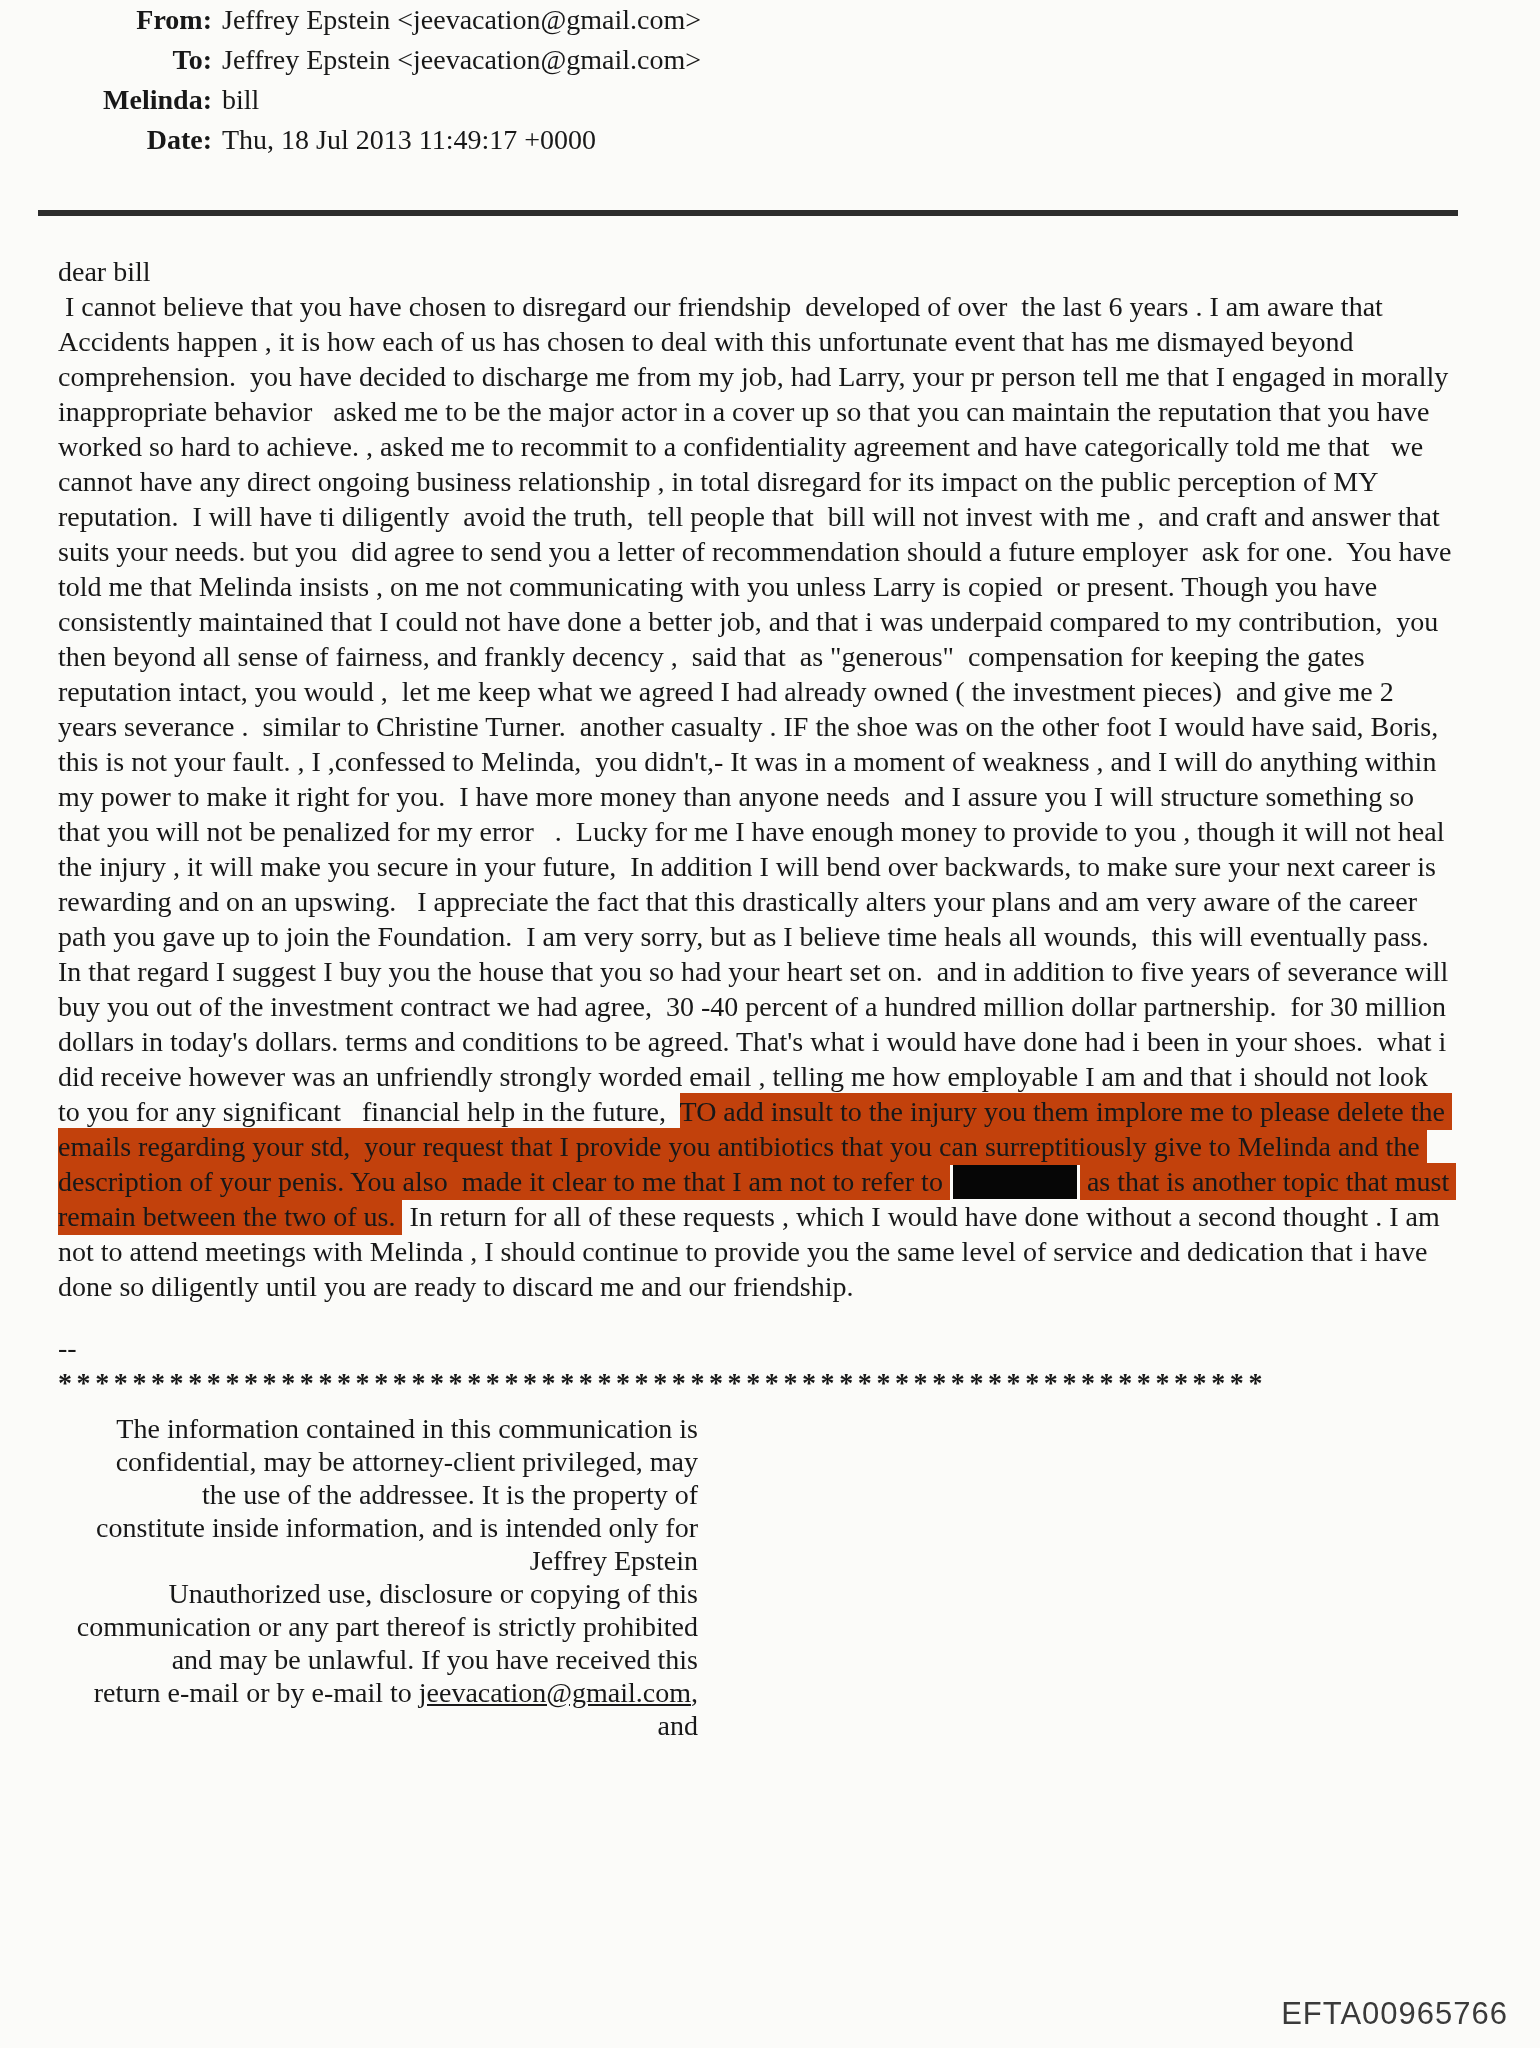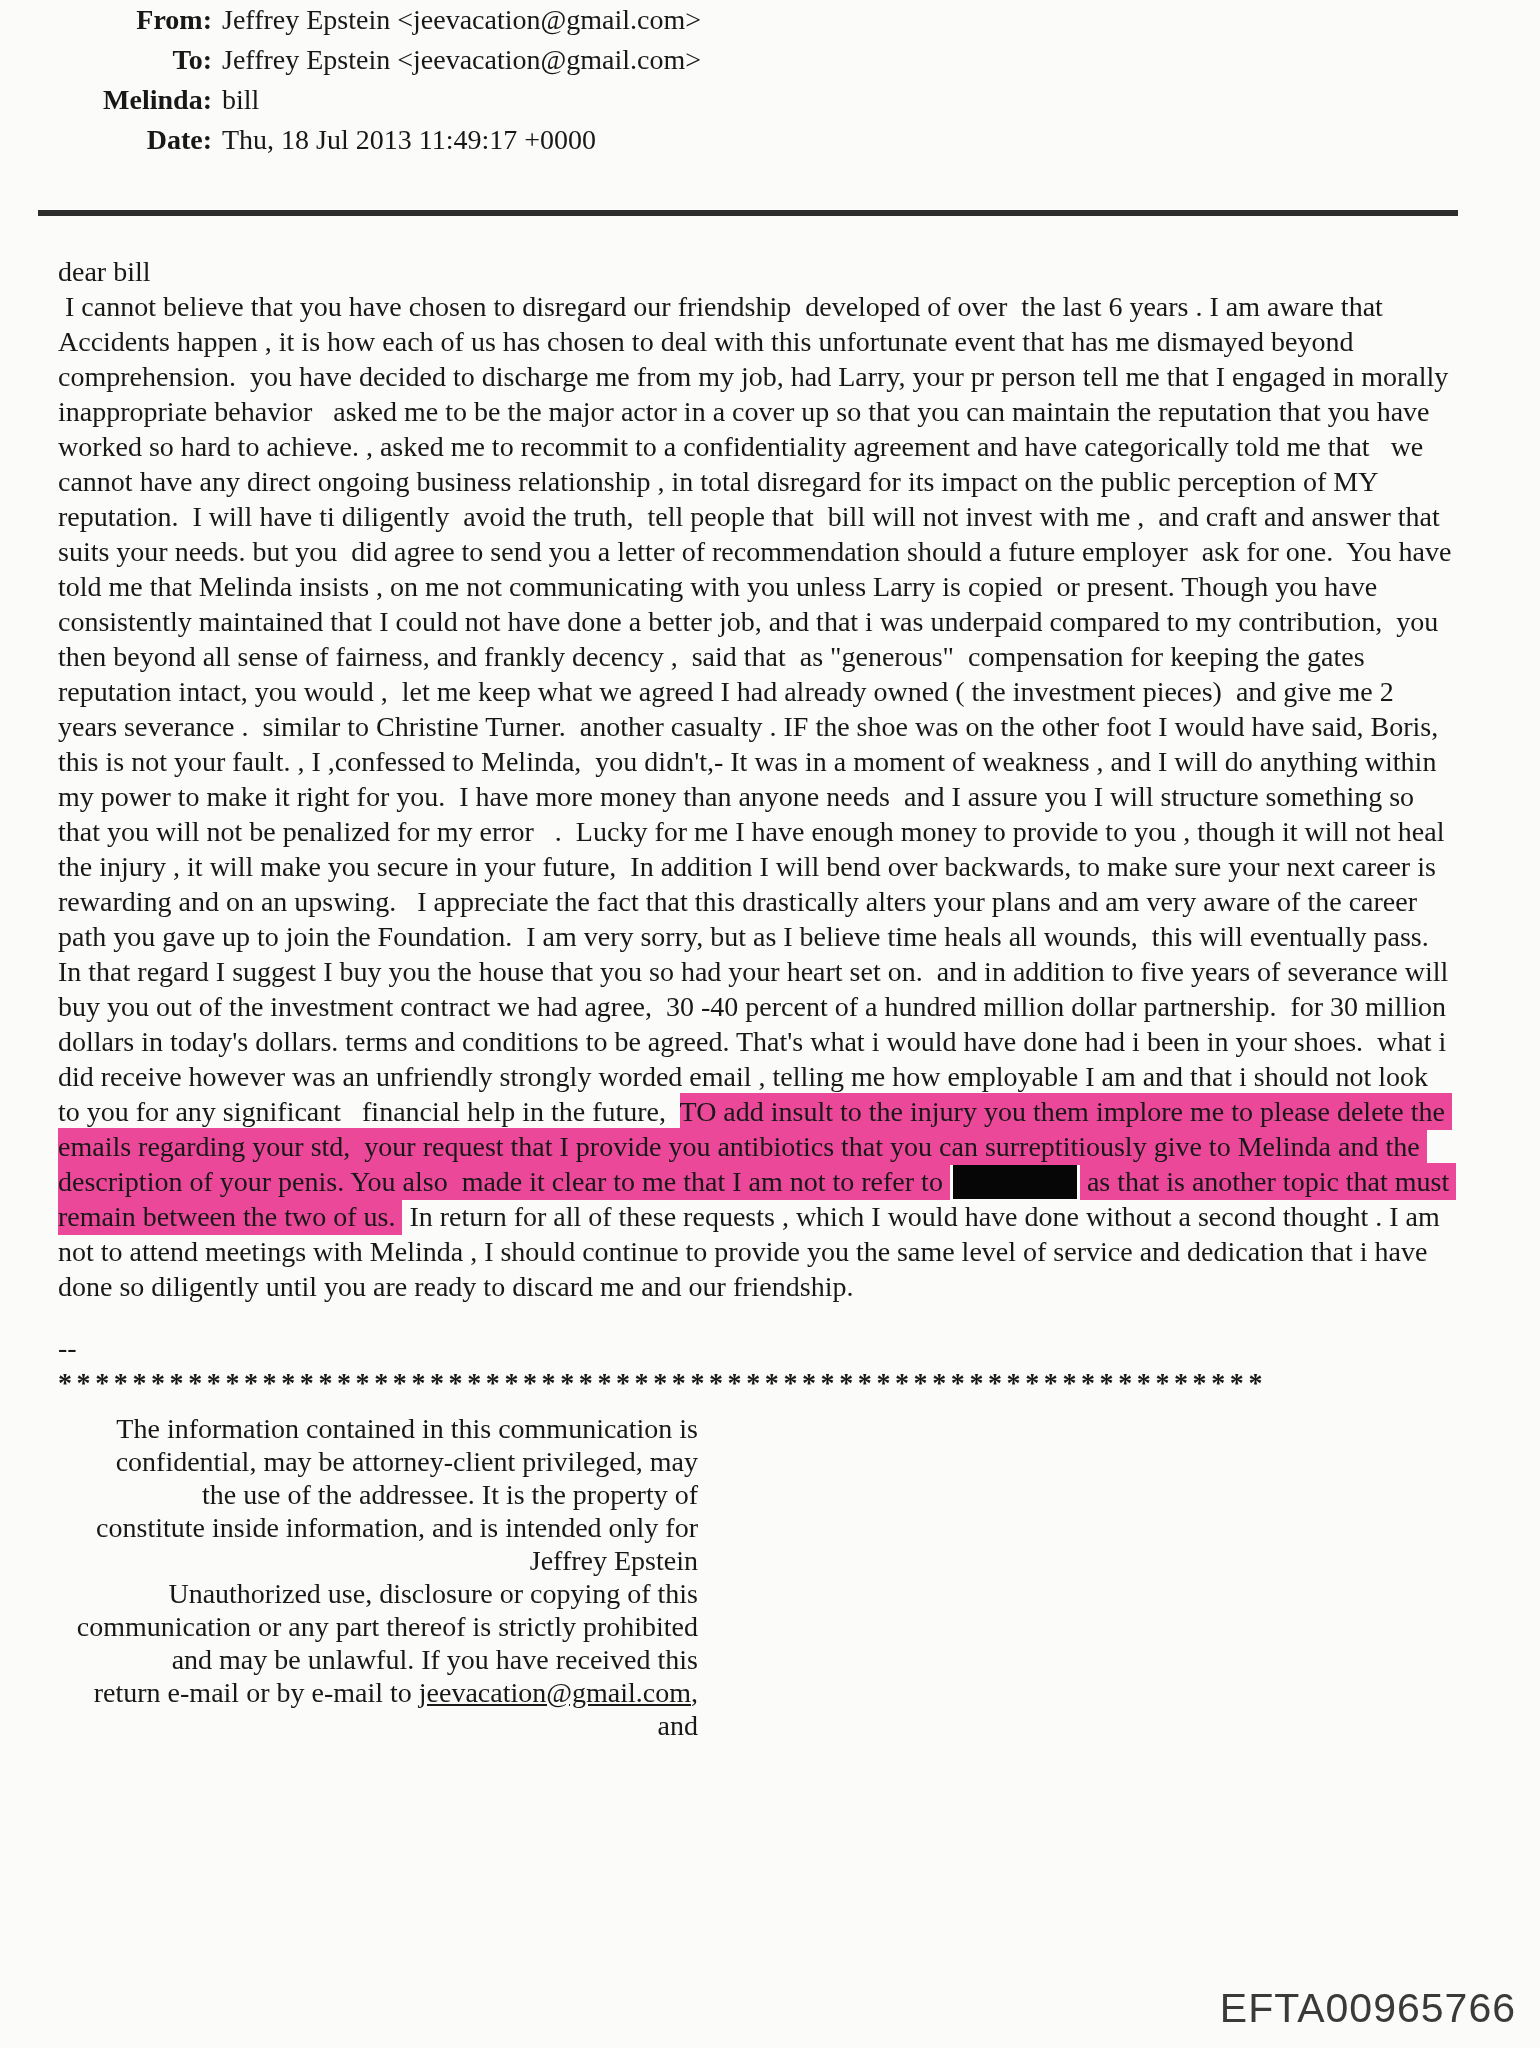--- a/index.html
+++ b/index.html
@@ -47,21 +47,21 @@
     line-height:35px;
     font-family:Liberation Serif, serif;
   }
   .salutation{white-space:pre-wrap;}
   .body-paragraph{
     margin:0;
     white-space:pre-wrap;
     text-align:left;
   }
   .hl{
-    background:#ec4899;
+    background:#c2410c;
     padding:3px 0;
     box-decoration-break:clone;
     -webkit-box-decoration-break:clone;
   }
   .redaction{
     display:inline-block;
     width:124px;
     height:34px;
     background:#060606;
     vertical-align:-8px;
@@ -84,24 +84,24 @@
     max-width:640px;
   }
   .notice-line{line-height:33px;text-align:right;}
   .email-link{
     text-decoration:underline;
   }
 
   
   .bates{
     position:absolute;
-    right:24px;
+    right:32px;
     bottom:16px;
     font-family:"Liberation Sans","DejaVu Sans",sans-serif;
-    font-size:41px;
+    font-size:31px;
     color:#3a3a3a;
     letter-spacing:1px;
   }
 </style>
 </head>
 <body>
 
 <div class="page">
 
   <div class="header" id="header-fields">

